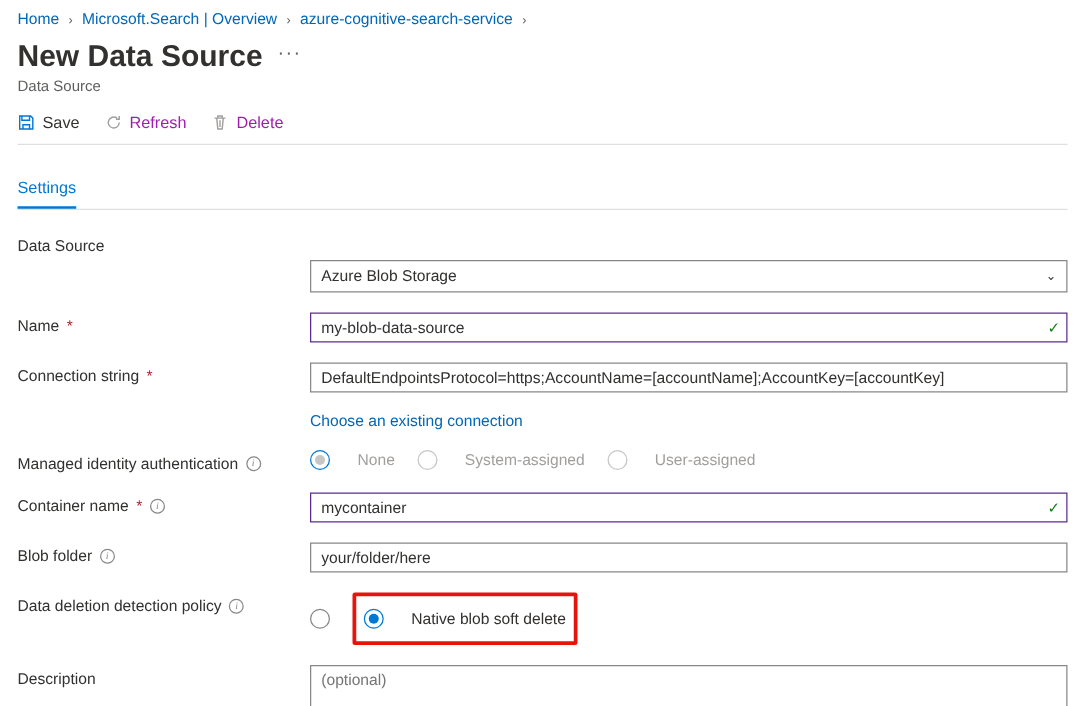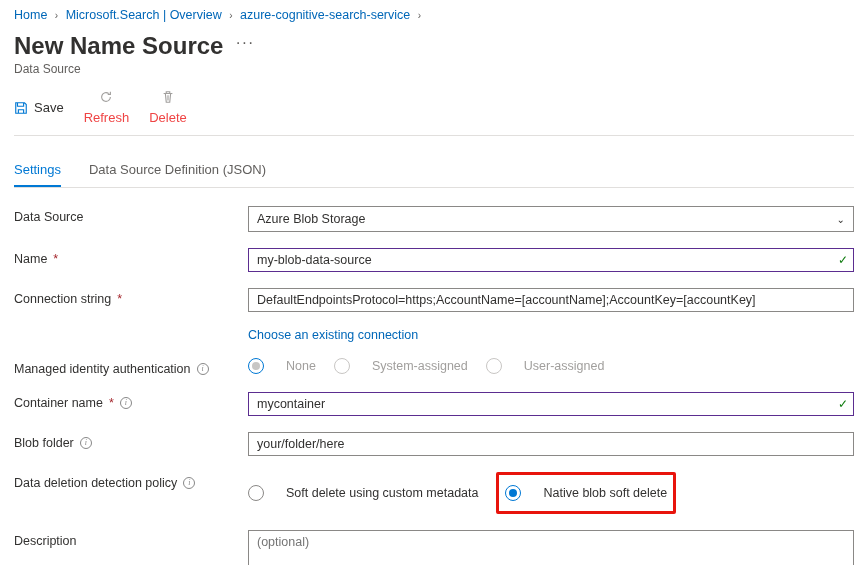--- a/index.html
+++ b/index.html
@@ -10,39 +10,39 @@
   .breadcrumb .sep { color: #605e5c; margin: 0 4px; display: inline-block; }
   .breadcrumb .chev { font-size: 10px; }
 
   h1.page-title { font-size: 24px; font-weight: 600; margin: 6px 0 0 0; display: inline-block; }
   .title-row { display: flex; align-items: center; gap: 12px; }
   .ellipsis { color: #605e5c; font-size: 16px; letter-spacing: 1px; cursor: pointer; }
   .subtitle { color: #605e5c; font-size: 12px; margin-top: 2px; margin-bottom: 14px; }
 
   .cmdbar { display: flex; align-items: center; gap: 20px; padding-bottom: 10px; border-bottom: 1px solid #e1dfdd; }
   .cmdbar .cmd { display: inline-flex; align-items: center; gap: 6px; color: #323130; font-size: 13px; cursor: pointer; }
-  .cmdbar .cmd.disabled { color: #ef4444; cursor: default; flex-direction: column; }
+  .cmdbar .cmd.disabled { color: #a21caf; cursor: default; }
   .cmdbar svg { width: 14px; height: 14px; }
 
   .tabs { margin-top: 20px; border-bottom: 1px solid #e1dfdd; display: flex; gap: 28px; font-size: 13px; }
   .tab { padding: 6px 0 8px 0; color: #605e5c; cursor: pointer; border-bottom: 2px solid transparent; }
   .tab.active { color: #0078d4; border-bottom-color: #0078d4; font-weight: 400; }
 
   .form { margin-top: 18px; }
   .row { display: flex; align-items: flex-start; margin-bottom: 16px; }
   .label-col { width: 234px; flex: 0 0 234px; padding-top: 4px; font-size: 12.5px; color: #323130; display: flex; align-items: center; gap: 6px; }
   .label-col .req { color: #a4262c; }
   .info-icon { width: 12px; height: 12px; border: 1px solid #888; border-radius: 50%; display: inline-flex; align-items: center; justify-content: center; font-size: 8px; color: #888; font-family: serif; font-style: italic; line-height: 1; }
   .field-col { flex: 1; }
 
   .select, .text-input, textarea {
     width: 100%; border: 1px solid #8a8886; background: #fff; font-size: 12.5px;
     padding: 4px 8px; color: #323130; outline: none;
   }
-  .select { height: 26px; display: flex; align-items: center; justify-content: space-between; cursor: pointer; }
+  .select { height: 26px; display: flex; align-items: center; justify-content: space-between; cursor: pointer; margin-top: 22px; }
   .select .chevd { font-size: 10px; color: #323130; }
   .valid { border-color: #5b2d90; position: relative; }
   .checkmark { position: absolute; right: 6px; top: 50%; transform: translateY(-50%); color: #107c10; font-size: 12px; pointer-events: none; }
   .field-wrap { position: relative; }
   textarea { height: 92px; resize: none; color: #605e5c; }
 
   .link-below { display: inline-block; margin-top: 16px; font-size: 12.5px; }
 
   .radio-row { display: flex; align-items: center; gap: 18px; }
   .radio { display: inline-flex; align-items: center; gap: 22px; font-size: 12.5px; cursor: pointer; }
@@ -63,21 +63,21 @@
 <div class="breadcrumb">
   <a href="#">Home</a>
   <span class="sep chev">›</span>
   <a href="#">Microsoft.Search | Overview</a>
   <span class="sep chev">›</span>
   <a href="#">azure-cognitive-search-service</a>
   <span class="sep chev">›</span>
 </div>
 
 <div class="title-row">
-  <h1 class="page-title">New Name Source</h1>
+  <h1 class="page-title">New Data Source</h1>
   <span class="ellipsis">···</span>
 </div>
 <div class="subtitle">Data Source</div>
 
 <div class="cmdbar">
   <span class="cmd">
     <svg viewBox="0 0 16 16">
         <path fill="none" stroke="#0078d4" stroke-width="1.3" d="M2 2h10l2 2v10H2z M4 2v4h7V2 M5 14v-4h6v4"></path>
       </svg>
     <span>Save</span>
@@ -91,21 +91,20 @@
   <span class="cmd disabled">
     <svg viewBox="0 0 16 16">
         <path fill="none" stroke="#a19f9d" stroke-width="1.3" d="M3 4h10 M6 4V2h4v2 M5 4l1 10h4l1-10 M8 6v6"></path>
       </svg>
     <span>Delete</span>
   </span>
 </div>
 
 <div class="tabs">
   <div class="tab active">Settings</div>
-  <div class="tab">Data Source Definition (JSON)</div>
 </div>
 
 <div class="form">
 
   <div class="row">
     <div class="label-col">
         <span>Data Source</span>
       </div>
     <div class="field-col">
       <div class="select">
@@ -187,21 +186,20 @@
 
   <div class="row">
     <div class="label-col">
       <span>Data deletion detection policy</span>
       <span class="info-icon">i</span>
     </div>
     <div class="field-col">
       <div class="radio-row">
         <span class="radio">
           <span class="ring"></span>
-          <span>Soft delete using custom metadata</span>
         </span>
         <span class="hl-radio">
           <span class="radio">
             <span class="ring selected">
                 <span class="dot"></span>
               </span>
             <span>Native blob soft delete</span>
           </span>
         </span>
       </div>

